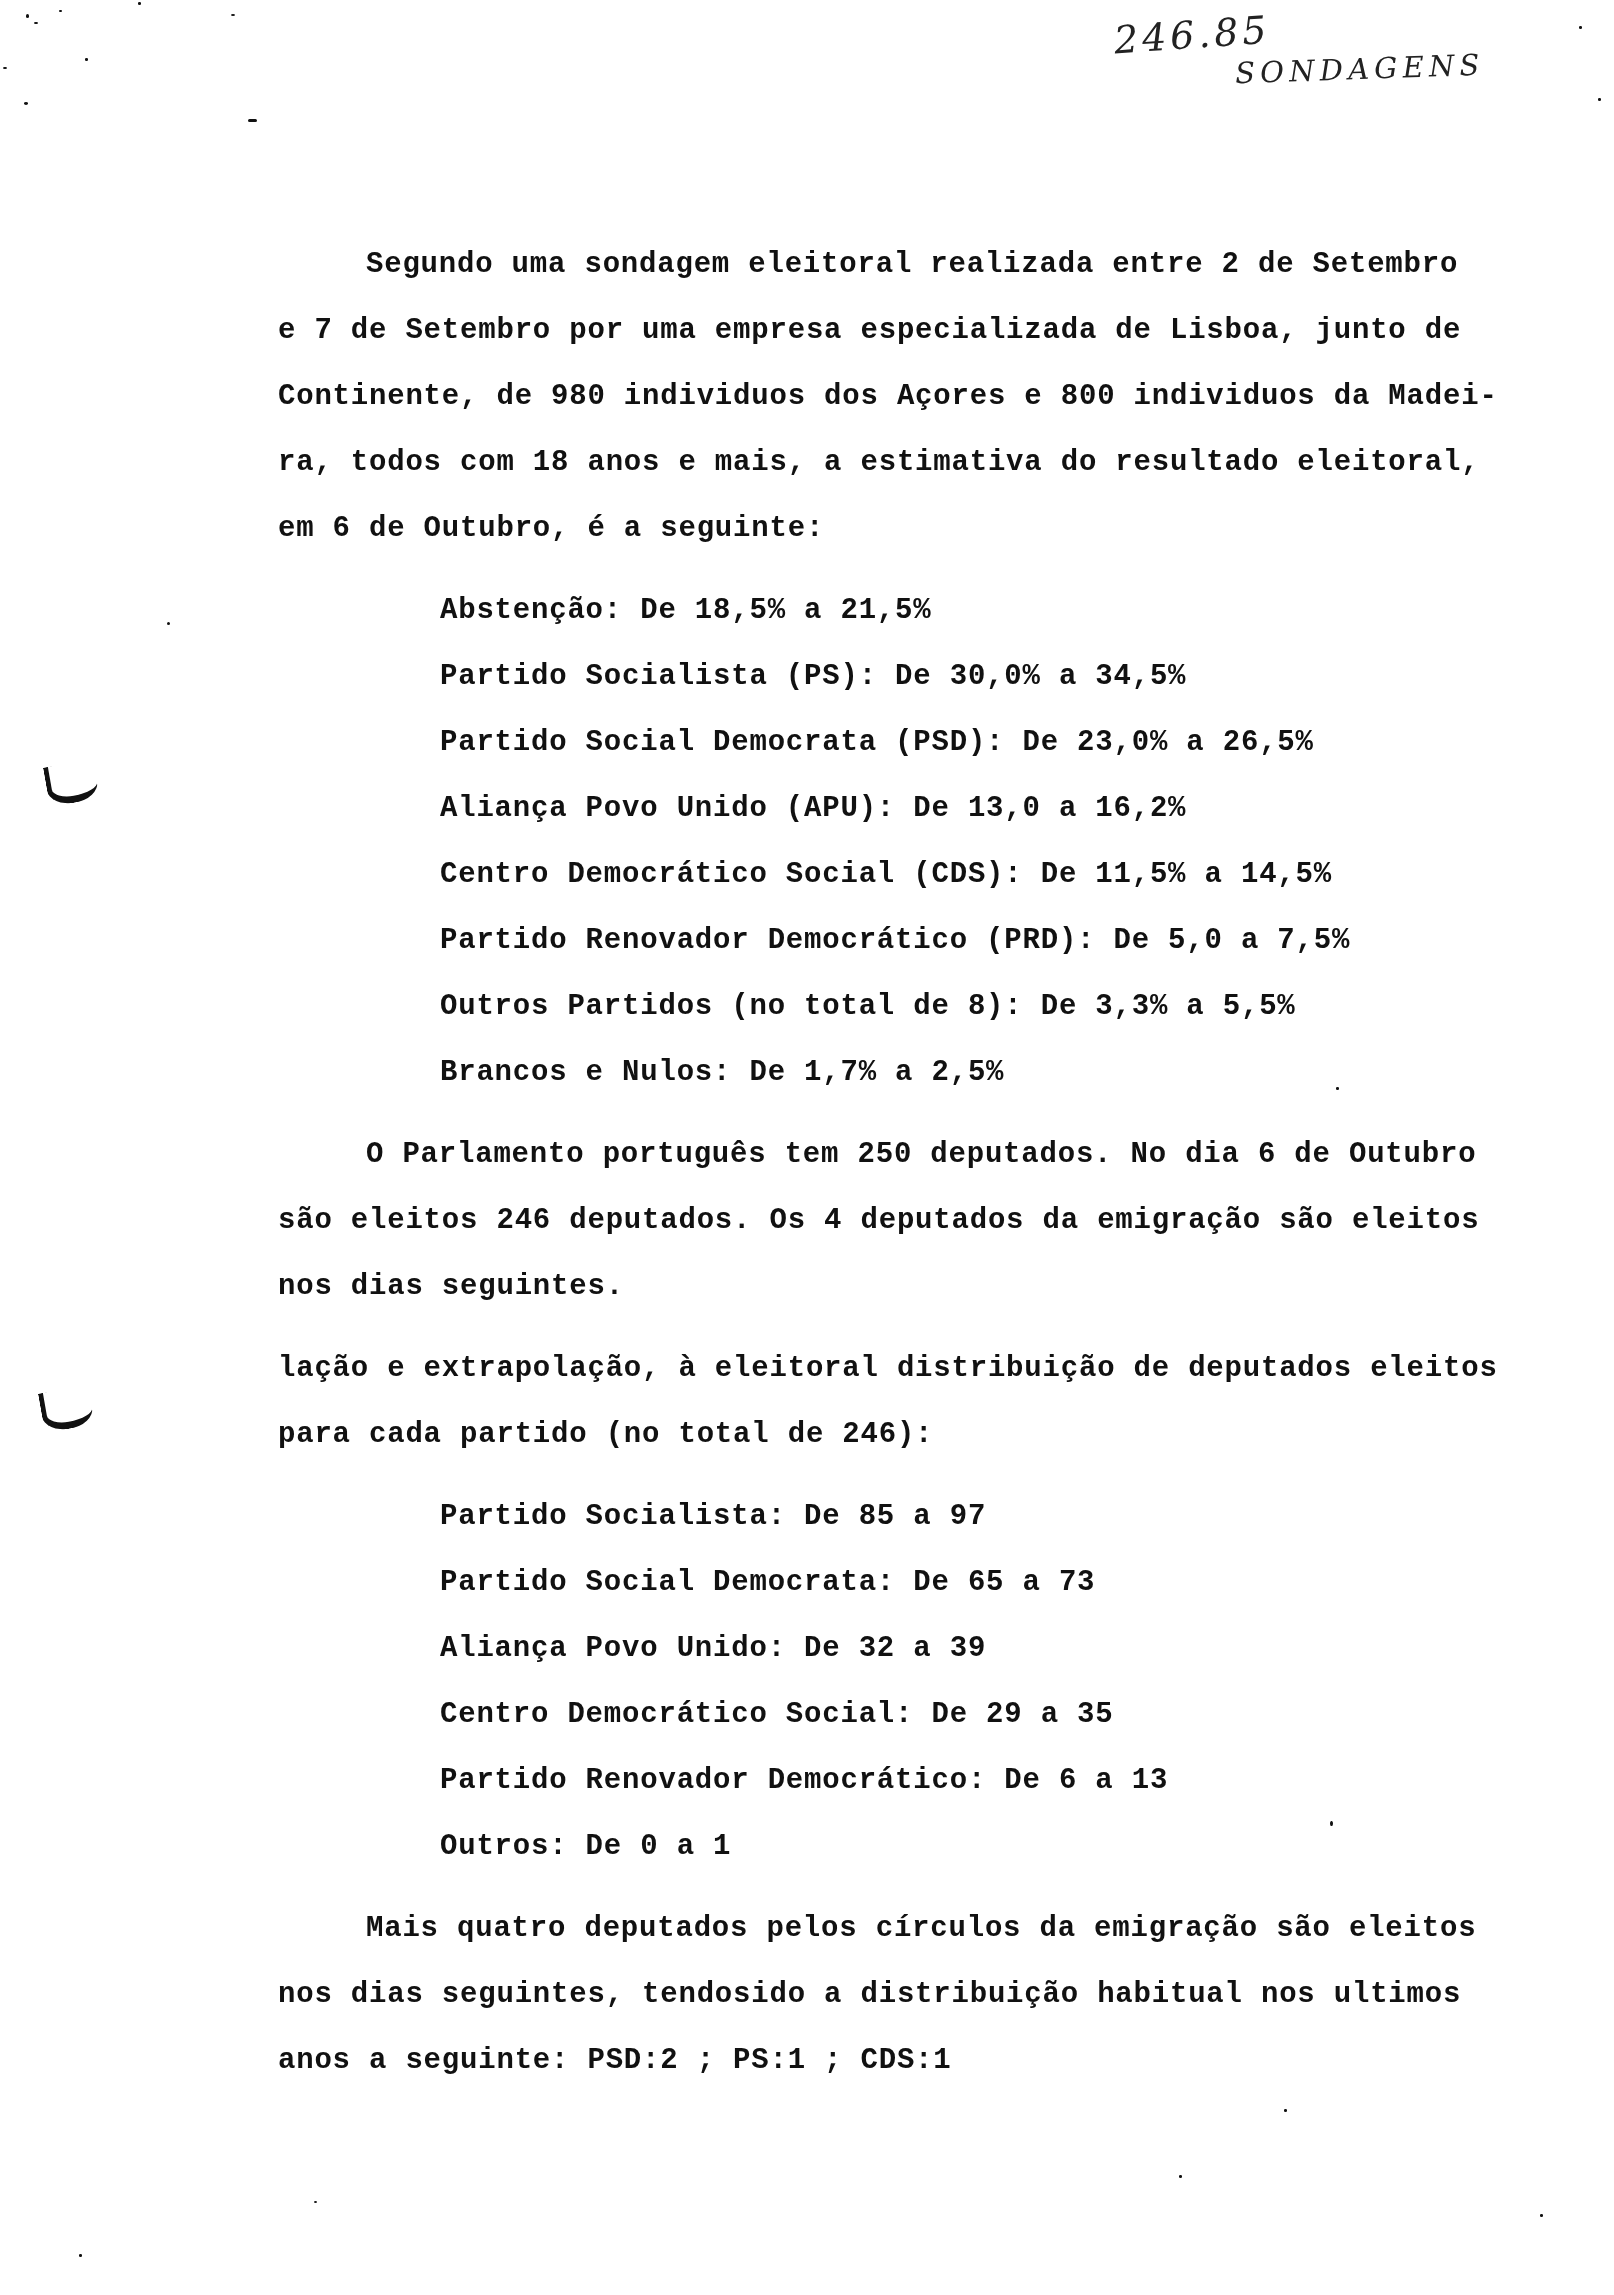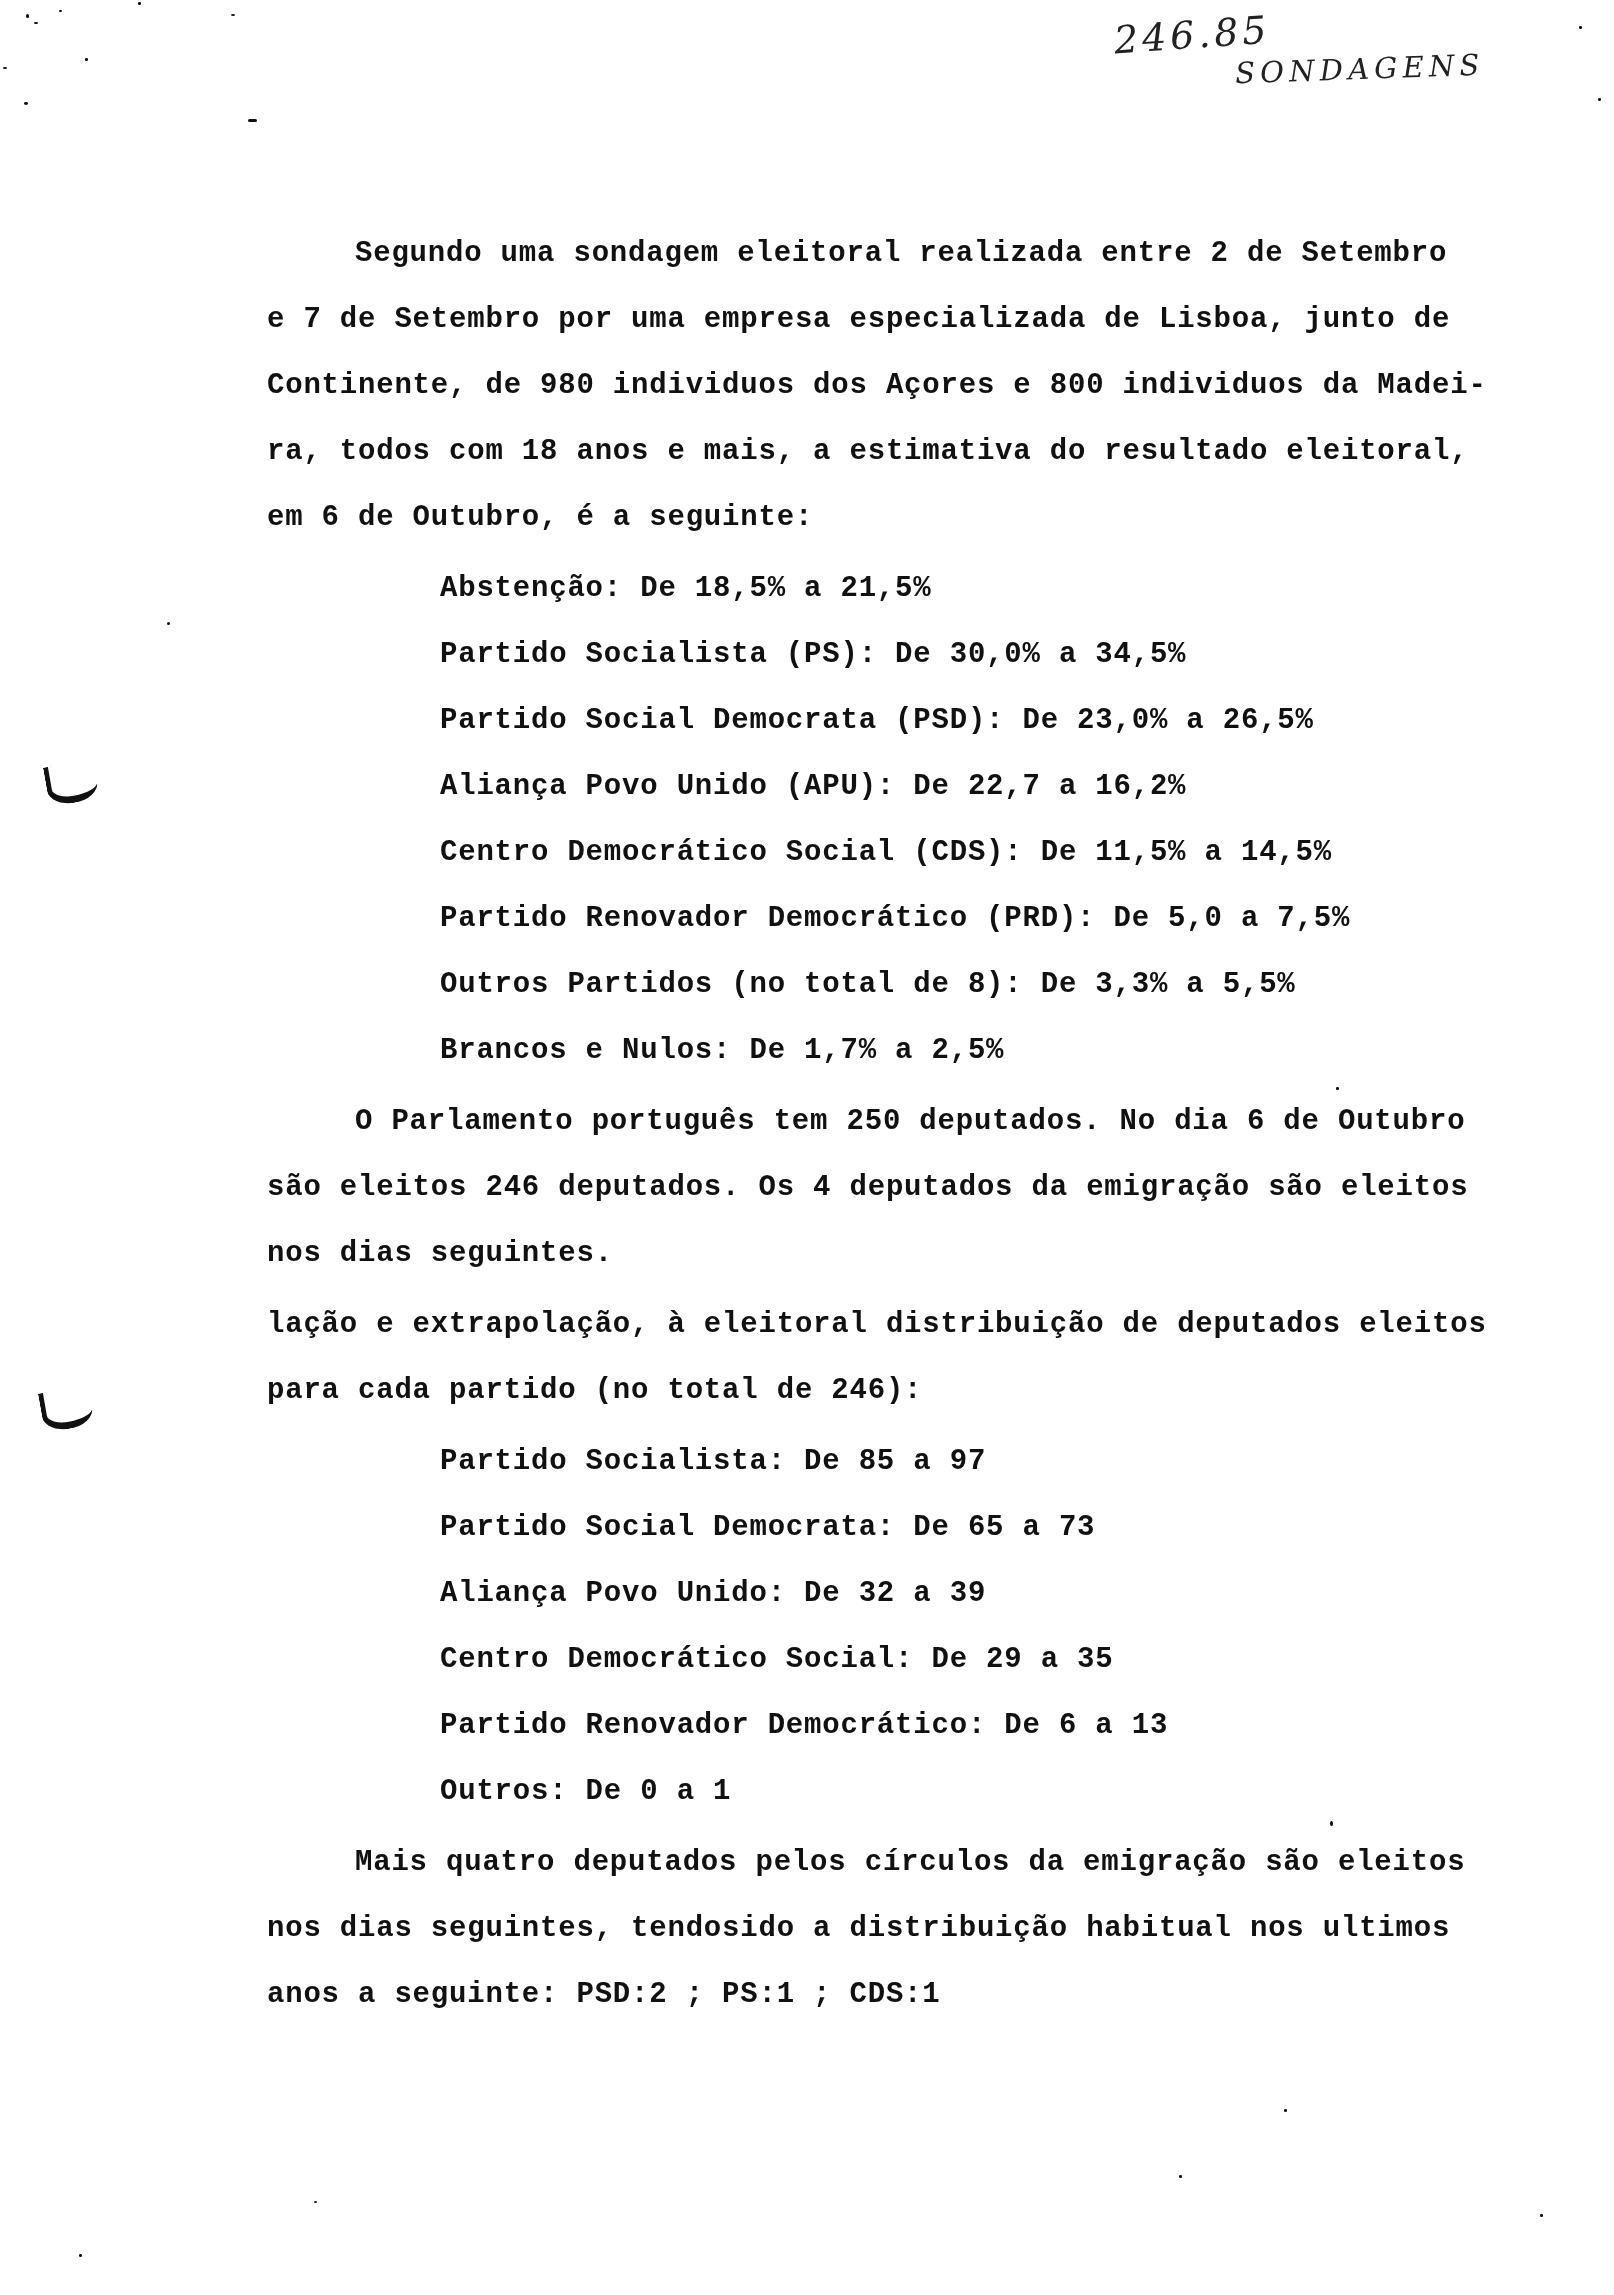--- a/index.html
+++ b/index.html
@@ -31,21 +31,21 @@
     }
     .punch.p1 { left: 46px; top: 763px; }
     .punch.p2 { left: 41px; top: 1389px; }
 
     
     .body-text {
       position: absolute; left: 262px; top: 216px; width: 1186px;
       font-size: 29px; font-weight: bold; line-height: 66px;
       letter-spacing: 0.8px;
     }
-    .para { margin: 5px; text-align: justify; text-align-last: left; }
+    .para { margin: 16px; text-align: justify; text-align-last: left; }
     .para .line { display: block; white-space: nowrap; }
     .indent { padding-left: 88px; }
     .list { margin: 0; padding: 0; list-style: none; padding-left: 178px; }
     .list li { white-space: nowrap; }
 
     
     .speck { position: absolute; background: #111; border-radius: 50%; }
   </style>
 </head>
 <body>
@@ -67,21 +67,21 @@
       <span class="line">e 7 de Setembro por uma empresa especializada de Lisboa, junto de</span>
       <span class="line">Continente, de 980 individuos dos Açores e 800 individuos da Madei-</span>
       <span class="line">ra, todos com 18 anos e mais, a estimativa do resultado eleitoral,</span>
       <span class="line">em 6 de Outubro, é a seguinte:</span>
     </p>
 
     <ul class="list">
       <li>Abstenção: De 18,5% a 21,5%</li>
       <li>Partido Socialista (PS): De 30,0% a 34,5%</li>
       <li>Partido Social Democrata (PSD): De 23,0% a 26,5%</li>
-      <li>Aliança Povo Unido (APU): De 22,7 a 16,2%</li>
+      <li>Aliança Povo Unido (APU): De 13,0 a 16,2%</li>
       <li>Centro Democrático Social (CDS): De 11,5% a 14,5%</li>
       <li>Partido Renovador Democrático (PRD): De 5,0 a 7,5%</li>
       <li>Outros Partidos (no total de 8): De 3,3% a 5,5%</li>
       <li>Brancos e Nulos: De 1,7% a 2,5%</li>
     </ul>
 
     <p class="para">
       <span class="line indent">O Parlamento português tem 250 deputados. No dia 6 de Outubro</span>
       <span class="line">são eleitos 246 deputados. Os 4 deputados da emigração são eleitos</span>
       <span class="line">nos dias seguintes.</span>

